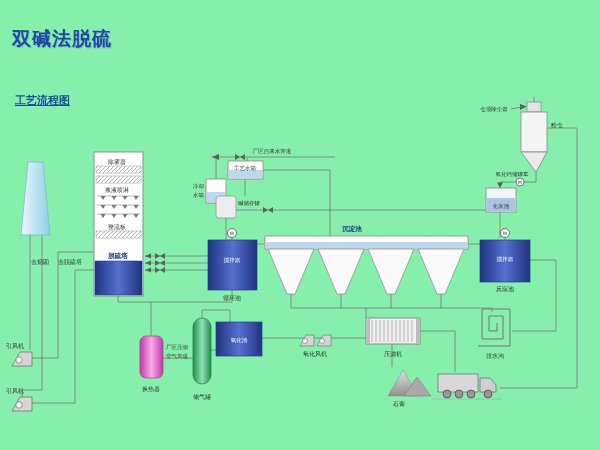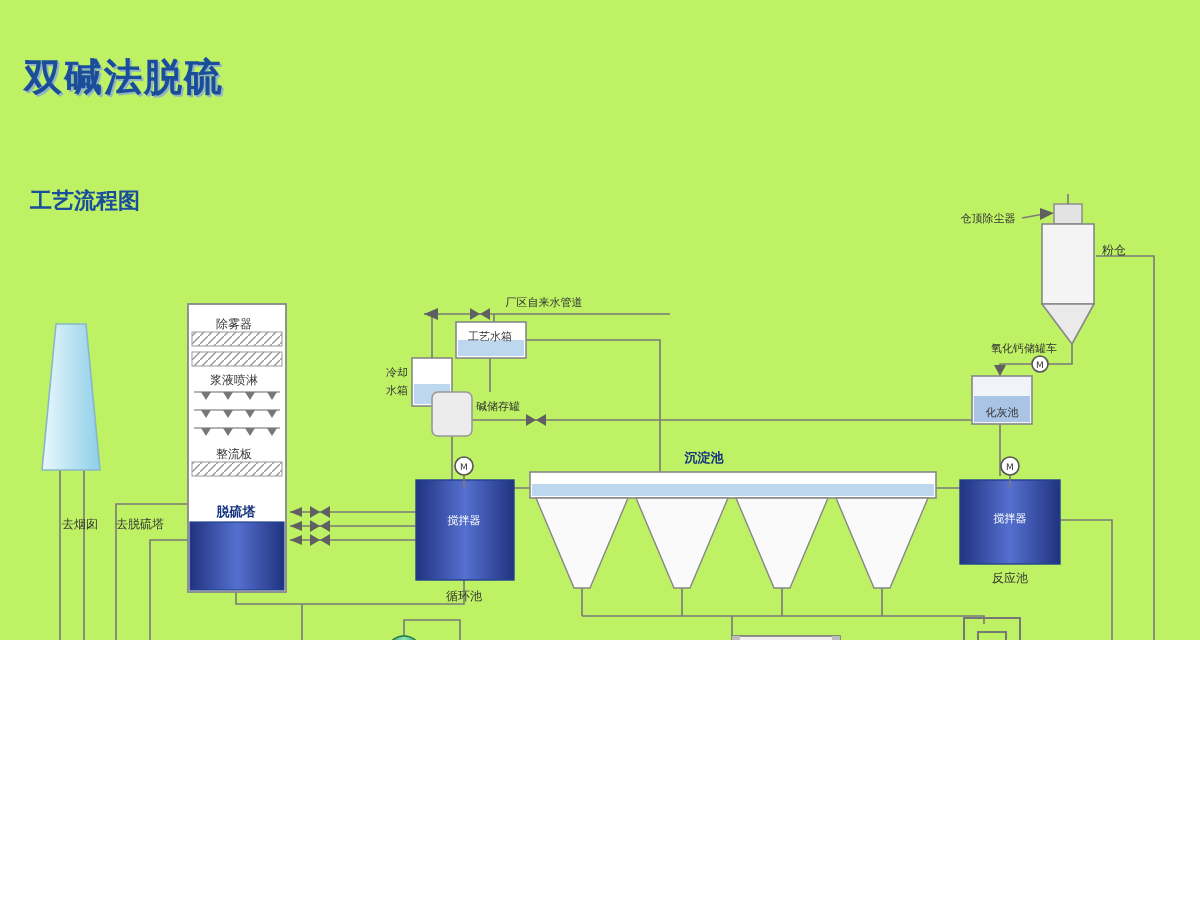--- a/index.html
+++ b/index.html
@@ -1,31 +1,31 @@
 <!DOCTYPE html>
 <html><head>
 <meta charset="utf-8">
 <style>
   html,body{margin:0;padding:0;}
   .page{
-    position:relative;width:600px;height:320px;background:#bef264;
+    position:relative;width:600px;height:450px;background:#86efac;
     overflow:hidden;font-family:"DejaVu Sans",sans-serif;
   }
   .title{
     position:absolute;left:12px;top:26px;margin:0;
     font-size:19px;font-weight:700;letter-spacing:1px;color:#1a4e9a;
     text-shadow:1px 1px 0 rgba(140,170,210,.85);
   }
   .subtitle{
     position:absolute;left:13px;top:53px;margin:0;
     font-size:9.5px;font-weight:600;letter-spacing:.6px;color:#1a6ab0;
   }
   .diagram-title{
     position:absolute;left:15px;top:93px;margin:0;
-    font-size:11px;font-weight:700;color:#1a4e9a;
+    font-size:11px;font-weight:700;color:#1a4e9a;text-decoration:underline;
   }
   svg{position:absolute;left:0;top:0;}
   svg text{font-family:"DejaVu Sans",sans-serif;fill:#333;}
   .lbl{font-size:6px;}
   .lbl-s{font-size:5.5px;}
   .lbl-w{font-size:5.5px;fill:#ffffff;}
   .lbl-b{font-size:6.5px;fill:#16357f;font-weight:bold;}
   .m-lbl{font-size:4.5px;fill:#333;}
   .pipe{stroke:#7a7a7a;stroke-width:0.8;fill:none;}
   .thin{stroke:#9a9a9a;stroke-width:0.7;fill:none;}

